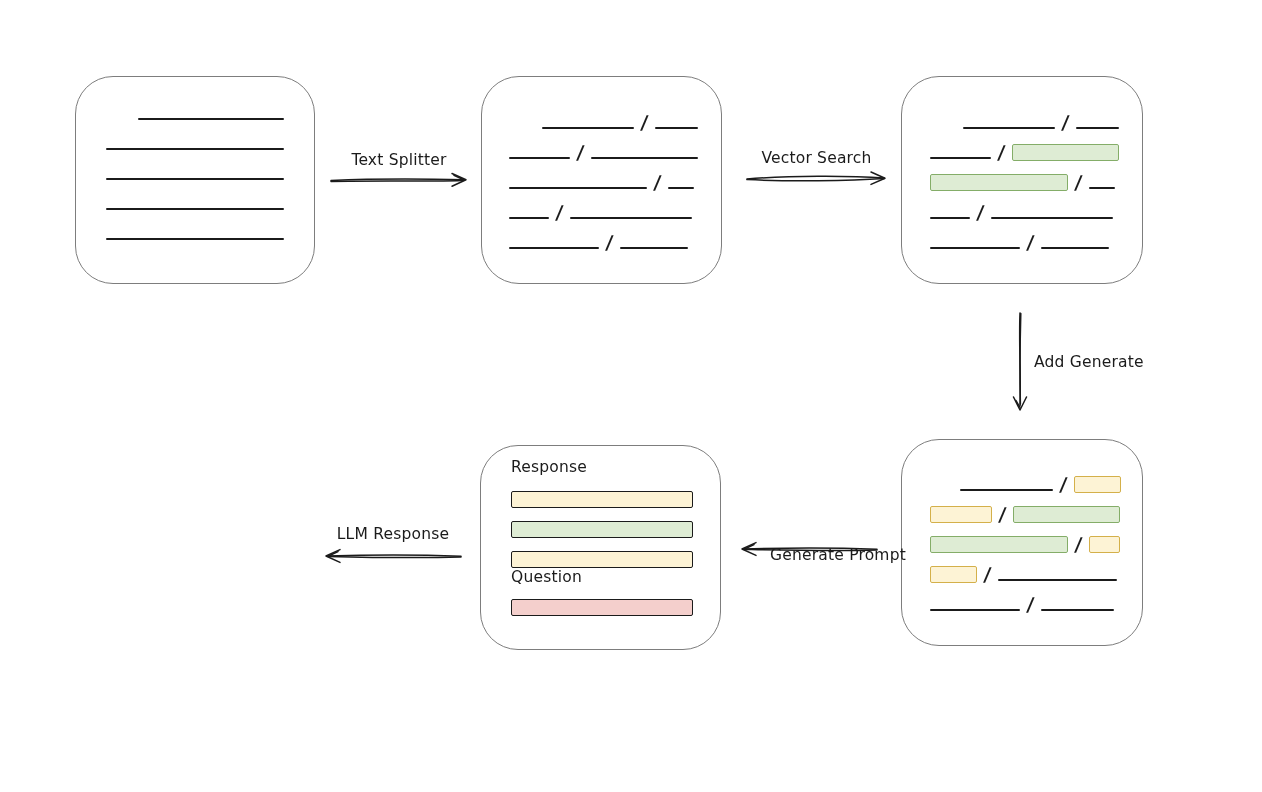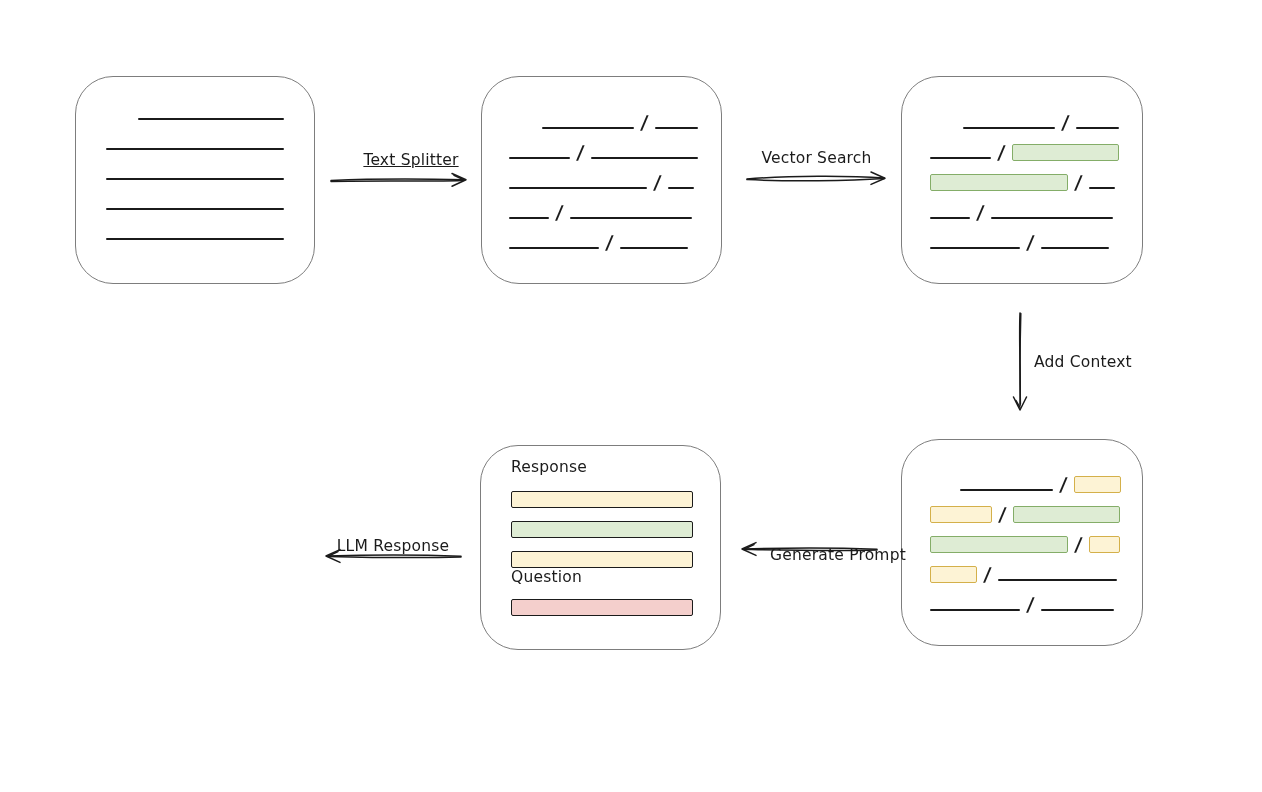--- a/index.html
+++ b/index.html
@@ -182,52 +182,52 @@
         <div class="stack-bar bar-green" style="width: 182px;"></div>
         <div class="stack-bar bar-yellow" style="width: 182px;"></div>
       </div>
     <div class="box-label q">Question</div>
     <div class="bar-stack">
         <div class="stack-bar bar-red" style="width: 182px;"></div>
       </div>
   </div>
 
 
-  <div class="arrow-label" style="left:340px;top:150px;width:142px;text-decoration:underline;">Text Splitter</div>
+  <div class="arrow-label" style="left:328px;top:150px;width:142px;">Text Splitter</div>
   <svg class="arrow-svg" style="left:328px;top:169px;" width="142" height="22" viewBox="0 0 142 22">
     <path d="M3 11.5 C 40 10, 100 10, 136 10.8"></path>
     <path d="M3 12.4 C 48 11.6, 96 12.6, 135 11.4"></path>
     <path d="M124 4.5 L138 10.8 L124 17.2"></path>
     <path d="M126 6.4 L136.2 11"></path>
   </svg>
 
   <div class="arrow-label" style="left:744px;top:148px;width:145px;text-align:center;">Vector Search</div>
   <svg class="arrow-svg" style="left:744px;top:167px;" width="145" height="22" viewBox="0 0 145 22">
     <path d="M3 12 C 45 8.6, 105 8.6, 140 11"></path>
     <path d="M3 12.6 C 45 14.6, 105 14, 140 11.6"></path>
     <path d="M127 5 L141 11.2 L127 17.4"></path>
   </svg>
 
-  <div class="arrow-label" style="left:1034px;top:352px;text-align:left;">Add Context</div>
+  <div class="arrow-label" style="left:1034px;top:352px;text-align:left;">Add Generate</div>
   <svg class="arrow-svg" style="left:1007px;top:310px;" width="26" height="106" viewBox="0 0 26 106">
     <path d="M13 3 C 11.8 32, 14 66, 13 96"></path>
     <path d="M13.8 3.5 C 13 34, 12.6 62, 13.4 94"></path>
     <path d="M6.5 87 L13 100 L19.5 87"></path>
     <path d="M9 90.5 L13 97.5"></path>
   </svg>
 
   <div class="arrow-label" style="left:735px;top:545px;width:150px;margin-left:28px;">Generate Prompt</div>
   <svg class="arrow-svg" style="left:738px;top:538px;" width="142" height="22" viewBox="0 0 142 22">
     <path d="M139 11.2 C 100 9.8, 40 10, 5 11"></path>
     <path d="M139 12 C 95 13.4, 45 12.2, 6 11.4"></path>
     <path d="M18 4.6 L4 11 L18 17.4"></path>
     <path d="M16 6.6 L6 11.2"></path>
   </svg>
 
-  <div class="arrow-label" style="left:328px;top:536px;width:130px;">LLM Response</div>
+  <div class="arrow-label" style="left:328px;top:524px;width:130px;">LLM Response</div>
   <svg class="arrow-svg" style="left:322px;top:545px;" width="142" height="22" viewBox="0 0 142 22">
     <path d="M139 11.2 C 100 9.8, 40 10, 5 11"></path>
     <path d="M139 12 C 95 13.2, 45 12.4, 6 11.4"></path>
     <path d="M18 4.6 L4 11 L18 17.4"></path>
     <path d="M16 6.6 L6 11.2"></path>
   </svg>
 
 
 </div>
 

